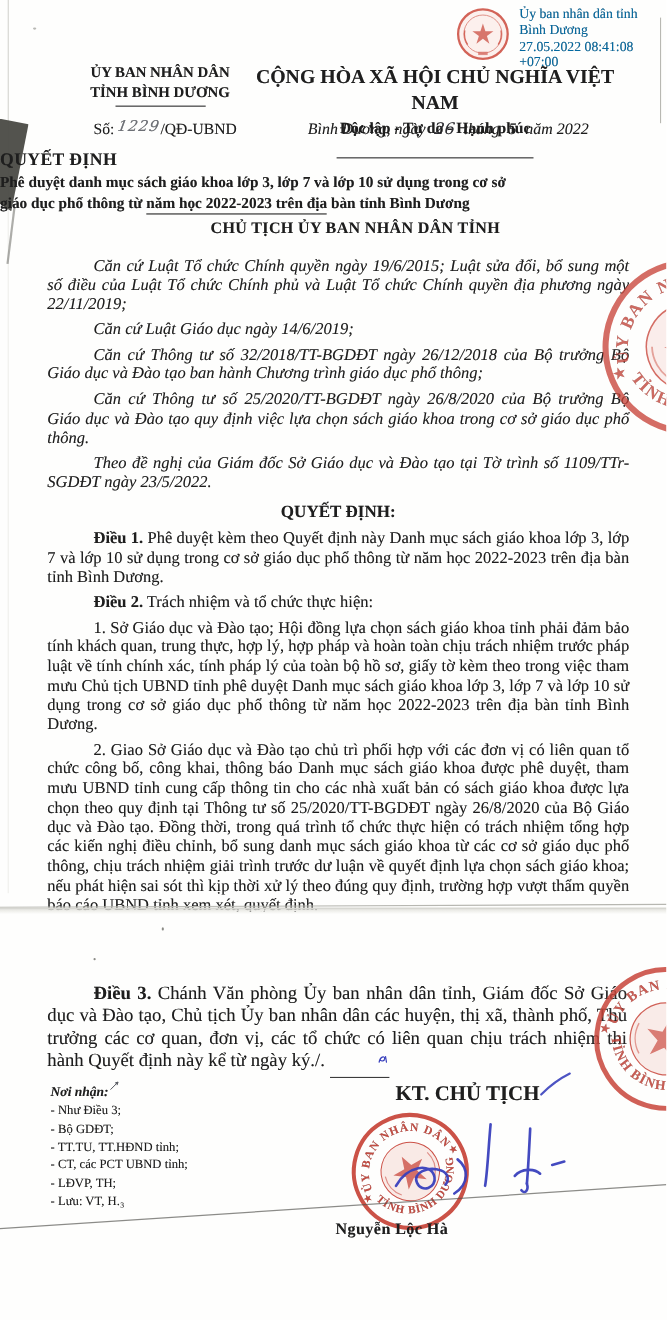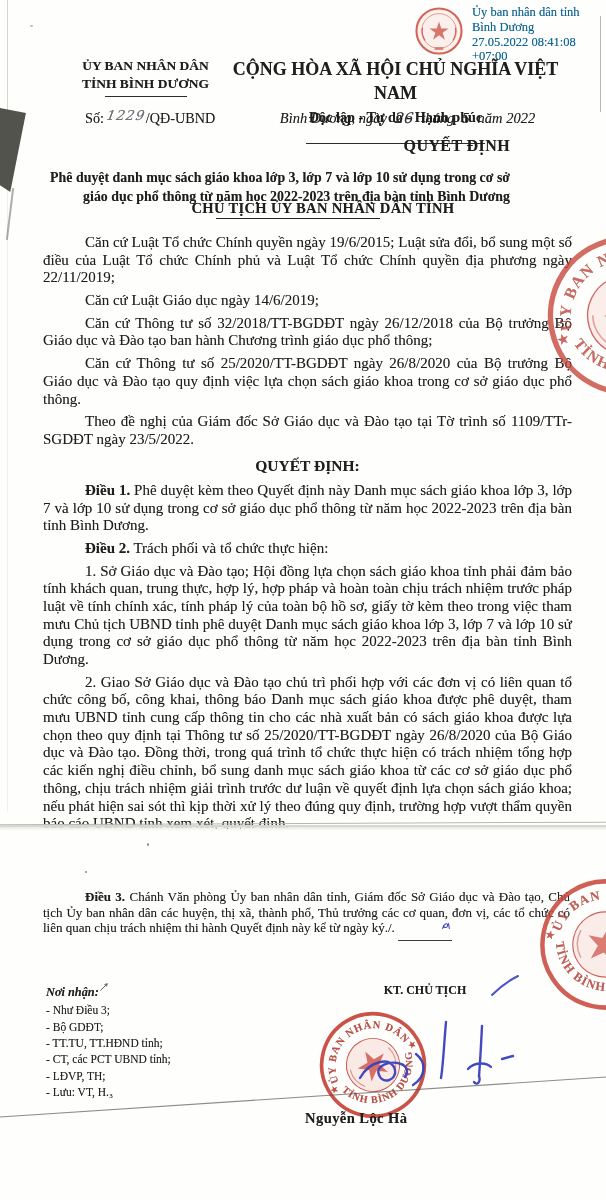--- a/index.html
+++ b/index.html
@@ -34,47 +34,47 @@
   .hand-no{font-family:"DejaVu Serif",serif;font-style:italic;color:#6d7076;
            display:inline-block;transform:skewX(-10deg);position:relative;top:-3px;
            letter-spacing:1px;font-size:13.5px;}
   .date-line{position:absolute;top:110px;left:250px;width:315px;text-align:center;
              font-style:italic;font-size:14.5px;}
   .date-line span{margin:0 4px;}
   .hand-day{font-family:"DejaVu Serif",serif;font-style:italic;color:#2e2e33;
             display:inline-block;transform:skewX(-6deg);}
 
   
-  .title-block{position:absolute;top:137px;left:0;width:510px;text-align:right;}
+  .title-block{position:absolute;top:137px;left:0;width:510px;text-align:left;}
   .title-main{font-weight:bold;font-size:16px;letter-spacing:.4px;}
-  .title-sub{font-weight:bold;font-size:13.9px;line-height:1.34;margin-top:14px;}
-  .u-part{border-bottom:1.7px solid #232323;padding-bottom:14px;}
+  .title-sub{font-weight:bold;font-size:13.9px;line-height:1.34;margin-top:3px;}
+  .u-part{border-bottom:1.7px solid #232323;padding-bottom:1px;}
 
   .authority{position:absolute;top:200px;left:0;width:606px;text-align:center;
              font-weight:bold;font-size:14.6px;letter-spacing:.3px;padding-left:40px;}
 
   
   .doc-body{position:absolute;top:234px;left:43px;width:529px;font-size:15px;line-height:1.18;}
   .doc-body p{margin:0 0 5px;text-align:justify;text-indent:42px;}
-  .doc-body p.pre{}
+  .doc-body p.pre{font-style:italic;}
   .decision-heading{text-align:center !important;text-indent:0 !important;
                     font-weight:bold;font-size:15.5px;margin:8px 0 7px !important;}
   .art-label{font-weight:bold;}
 
   
-  .a3{position:absolute;top:46px;left:43px;width:527px;font-size:13px;line-height:1.2;
+  .a3{position:absolute;top:46px;left:43px;width:527px;font-size:17px;line-height:1.2;
       text-align:justify;text-indent:42px;z-index:2;}
   .hand-initial{display:inline-block;vertical-align:-3px;border-bottom:1.6px solid #3c3c3c;padding:0 1px 1px;}
 
   .recipients{position:absolute;top:152px;left:46px;font-size:11.5px;line-height:1.42;z-index:2;}
   .recipients .head{font-weight:bold;font-style:italic;font-size:12.3px;}
   .recipients ul{list-style:none;margin:1px 0 0;padding:0;}
 
   .sig-title{position:absolute;top:153px;left:305px;width:240px;text-align:center;
-             font-weight:bold;font-size:12px;line-height:1.3;z-index:2;}
+             font-weight:bold;font-size:19px;line-height:1.3;z-index:2;}
   .signer-name{position:absolute;top:280px;left:305px;width:250px;
                font-weight:bold;font-size:14.6px;letter-spacing:.4px;z-index:4;}
 
   
   .seal{position:absolute;z-index:3;}
   .seal.side1{left:545px;top:233px;width:165px;height:165px;transform:rotate(-18deg);opacity:.78;}
   .seal.side2{left:538px;top:47px;width:135px;height:135px;transform:rotate(12deg);opacity:.85;}
   .seal.main{left:318px;top:180px;width:110px;height:110px;transform:rotate(-30deg);opacity:.93;}
 
   .sig-svg{position:absolute;left:350px;top:182px;width:215px;height:100px;z-index:5;}
@@ -187,21 +187,21 @@
     <div class="authority">CHỦ TỊCH ỦY BAN NHÂN DÂN TỈNH</div>
 
     <div class="doc-body">
       <p class="pre">Căn cứ Luật Tổ chức Chính quyền ngày 19/6/2015; Luật sửa đổi, bổ sung một số điều của Luật Tổ chức Chính phủ và Luật Tổ chức Chính quyền địa phương ngày 22/11/2019;</p>
       <p class="pre">Căn cứ Luật Giáo dục ngày 14/6/2019;</p>
       <p class="pre">Căn cứ Thông tư số 32/2018/TT-BGDĐT ngày 26/12/2018 của Bộ trưởng Bộ Giáo dục và Đào tạo ban hành Chương trình giáo dục phổ thông;</p>
       <p class="pre">Căn cứ Thông tư số 25/2020/TT-BGDĐT ngày 26/8/2020 của Bộ trưởng Bộ Giáo dục và Đào tạo quy định việc lựa chọn sách giáo khoa trong cơ sở giáo dục phổ thông.</p>
       <p class="pre">Theo đề nghị của Giám đốc Sở Giáo dục và Đào tạo tại Tờ trình số 1109/TTr-SGDĐT ngày 23/5/2022.</p>
       <p class="decision-heading">QUYẾT ĐỊNH:</p>
       <p><span class="art-label">Điều 1.</span><span> Phê duyệt kèm theo Quyết định này Danh mục sách giáo khoa lớp 3, lớp 7 và lớp 10 sử dụng trong cơ sở giáo dục phổ thông từ năm học 2022-2023 trên địa bàn tỉnh Bình Dương.</span></p>
-      <p><span class="art-label">Điều 2.</span><span> Trách phối và tổ chức thực hiện:</span></p>
+      <p><span class="art-label">Điều 2.</span><span> Trách nhiệm và tổ chức thực hiện:</span></p>
       <p>1. Sở Giáo dục và Đào tạo; Hội đồng lựa chọn sách giáo khoa tỉnh phải đảm bảo tính khách quan, trung thực, hợp lý, hợp pháp và hoàn toàn chịu trách nhiệm trước pháp luật về tính chính xác, tính pháp lý của toàn bộ hồ sơ, giấy tờ kèm theo trong việc tham mưu Chủ tịch UBND tỉnh phê duyệt Danh mục sách giáo khoa lớp 3, lớp 7 và lớp 10 sử dụng trong cơ sở giáo dục phổ thông từ năm học 2022-2023 trên địa bàn tỉnh Bình Dương.</p>
       <p>2. Giao Sở Giáo dục và Đào tạo chủ trì phối hợp với các đơn vị có liên quan tổ chức công bố, công khai, thông báo Danh mục sách giáo khoa được phê duyệt, tham mưu UBND tỉnh cung cấp thông tin cho các nhà xuất bản có sách giáo khoa được lựa chọn theo quy định tại Thông tư số 25/2020/TT-BGDĐT ngày 26/8/2020 của Bộ Giáo dục và Đào tạo. Đồng thời, trong quá trình tổ chức thực hiện có trách nhiệm tổng hợp các kiến nghị điều chỉnh, bổ sung danh mục sách giáo khoa từ các cơ sở giáo dục phổ thông, chịu trách nhiệm giải trình trước dư luận về quyết định lựa chọn sách giáo khoa; nếu phát hiện sai sót thì kịp thời xử lý theo đúng quy định, trường hợp vượt thẩm quyền báo cáo UBND tỉnh xem xét, quyết định.</p>
     </div>
 
     <svg class="seal side1" viewBox="0 0 120 120">
         <use href="#seal-art"></use>
       </svg>
   </div>
 
   <div class="pb1"></div>

